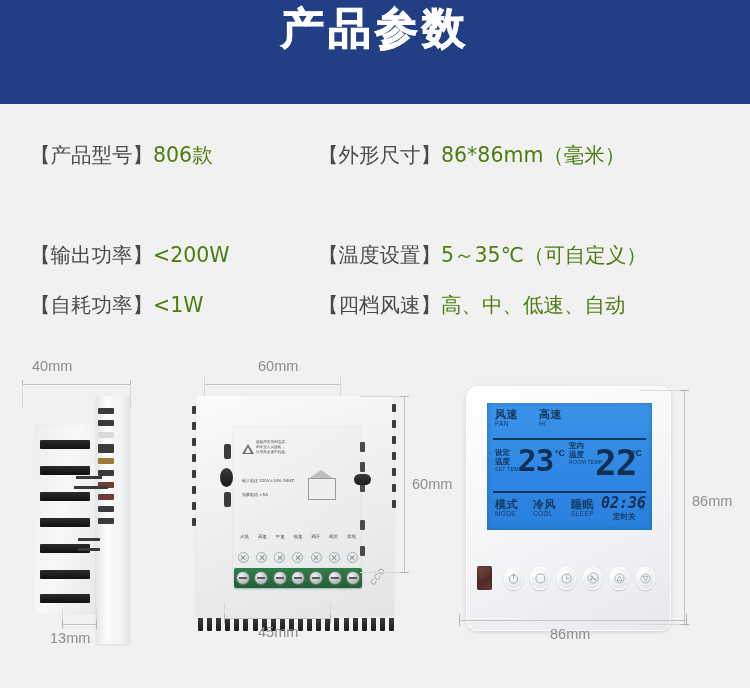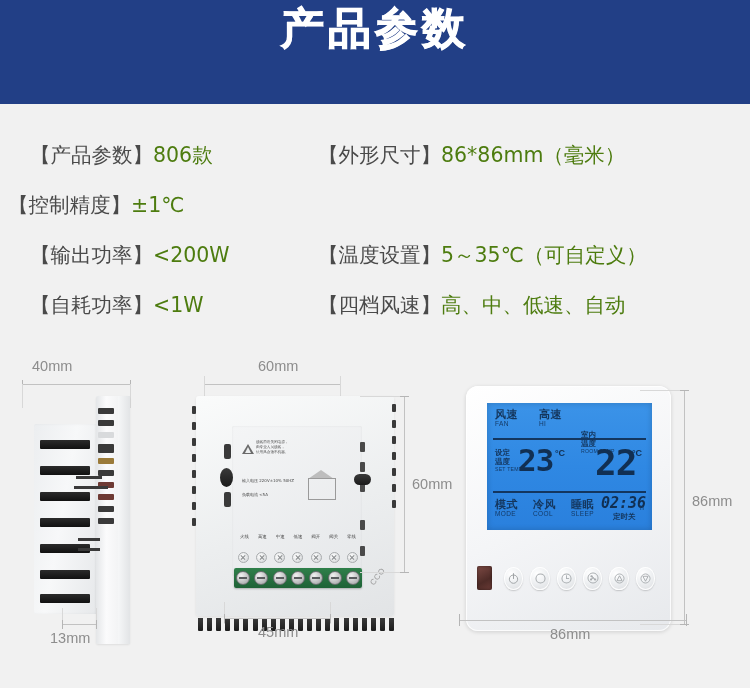--- a/index.html
+++ b/index.html
@@ -291,31 +291,28 @@
 <body>
 
 <div class="banner">
   <div class="banner-title">产品参数</div>
 </div>
 
 <div class="specs">
 
   <div class="spec-row">
     <div class="spec-cell left">
-      <span class="spec-key">【产品参数】</span><span class="spec-val">806款</span>
+      <span class="spec-key">【产品型号】</span><span class="spec-val">806款</span>
     </div>
     <div class="spec-cell right">
       <span class="spec-key">【外形尺寸】</span><span class="spec-val">86*86mm（毫米）</span>
     </div>
   </div>
 
   <div class="spec-row">
-    <div class="spec-cell right">
-      <span class="spec-key">【控制精度】</span><span class="spec-val">±1℃</span>
-    </div>
   </div>
 
   <div class="spec-row">
     <div class="spec-cell left">
       <span class="spec-key">【输出功率】</span><span class="spec-val">&lt;200W</span>
     </div>
     <div class="spec-cell right">
       <span class="spec-key">【温度设置】</span><span class="spec-val">5～35℃（可自定义）</span>
     </div>
   </div>
@@ -518,21 +515,21 @@
         <div class="lcd-sep" style="top:35px;"></div>
 
         <div style="position:absolute;left:8px;top:46px;">
           <div class="lcd-cn-sm">设定</div>
           <div class="lcd-cn-sm">温度</div>
           <div class="lcd-en-sm">SET TEMP</div>
         </div>
         <div class="seg" style="position:absolute;left:31px;top:42px;font-size:31px;line-height:31px;">23</div>
         <div class="deg" style="position:absolute;left:68px;top:45px;">°C</div>
 
-        <div style="position:absolute;left:82px;top:28px;margin-left:12px;">
+        <div style="position:absolute;left:82px;top:39px;">
           <div class="lcd-cn-sm">室内</div>
           <div class="lcd-cn-sm">温度</div>
           <div class="lcd-en-sm">ROOM TEMP</div>
         </div>
         <div class="seg" style="position:absolute;left:108px;top:44px;font-size:36px;line-height:31px;">22</div>
         <div class="deg" style="position:absolute;left:145px;top:45px;">°C</div>
 
         <div class="lcd-sep" style="top:88px;"></div>
 
         <div style="position:absolute;left:8px;top:96px;">

